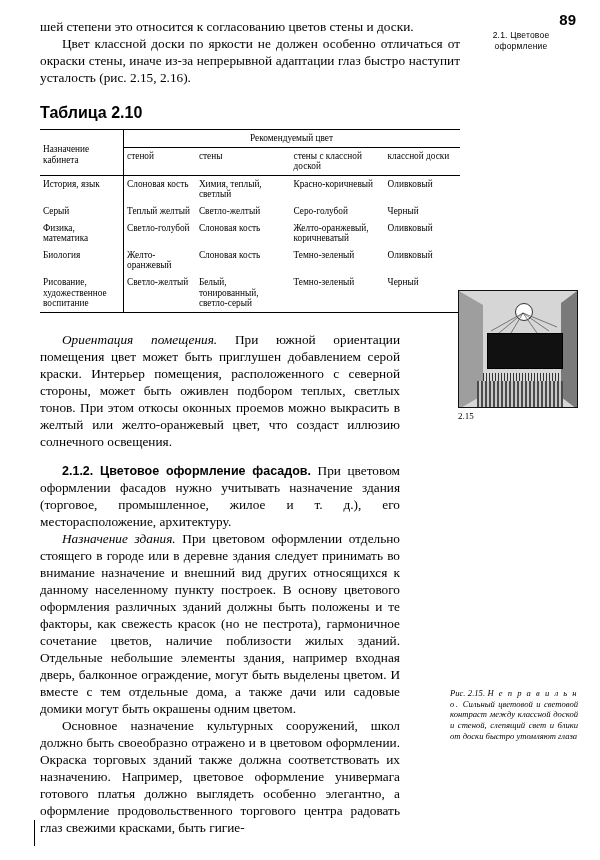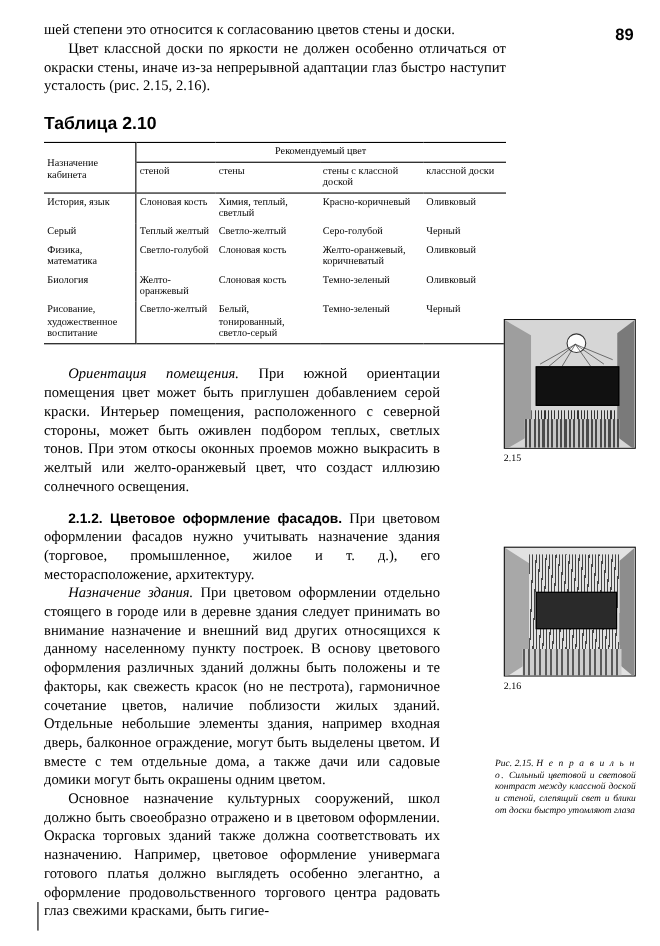--- a/index.html
+++ b/index.html
@@ -17,21 +17,21 @@
   .page {
     position: relative;
     width: 600px;
     height: 860px;
     box-sizing: border-box;
     padding: 18px 22px 10px 40px;
   }
   
   .page-header {
     position: absolute;
-    top: 24px;
+    top: 12px;
     right: 24px;
     text-align: center;
     width: 110px;
   }
   .page-number {
     font-family: "Liberation Sans", sans-serif;
     font-weight: bold;
     font-size: 15px;
     text-align: right;
     line-height: 1;
@@ -223,20 +223,22 @@
     background: #000;
   }
 </style>
 </head>
 <body>
 
 <div class="page">
 
   <div class="page-header">
     <div class="page-number">89</div>
+    <div class="running-head" style="white-space: pre-line;">2.1. Цветовое
+оформление</div>
   </div>
 
   <div class="top-block">
     <p class="body noindent">шей степени это относится к согласованию цветов стены и доски.</p>
     <p class="body">Цвет классной доски по яркости не должен особенно отличаться от окраски стены, иначе из-за непрерывной адаптации глаз быстро наступит усталость (рис. 2.15, 2.16).</p>
   </div>
 
   <div class="table-caption">Таблица  2.10</div>
 
   <table class="t">
@@ -325,31 +327,20 @@
       </svg>
       <div class="f15-board">
         <div class="f15-chalk">А  уд</div>
       </div>
       <div class="f15-strip"></div>
       <div class="f15-floor"></div>
     </div>
     <div class="caption">2.15</div>
   </div>
 
-  <div class="fig" style="top: 497px;">
-    <div class="frame">
-      <div class="f16-wall"></div>
-      <div class="f16-hatch"></div>
-      <div class="f16-persp-left"></div>
-      <div class="f16-persp-right"></div>
-      <div class="f16-board"></div>
-      <div class="f16-floor"></div>
-    </div>
-    <div class="caption">2.16</div>
-  </div>
 
   <div class="side-note" style="top: 688px;">
     <span>Рис. 2.15.</span>
     <span class="spaced">Н е п р а в и л ь н о.</span><span> Сильный цветовой и световой контраст между классной доской и стеной, слепящий свет и блики от доски быстро утомляют глаза</span>
   </div>
 
 
   <div class="tick"></div>
 </div>
 

